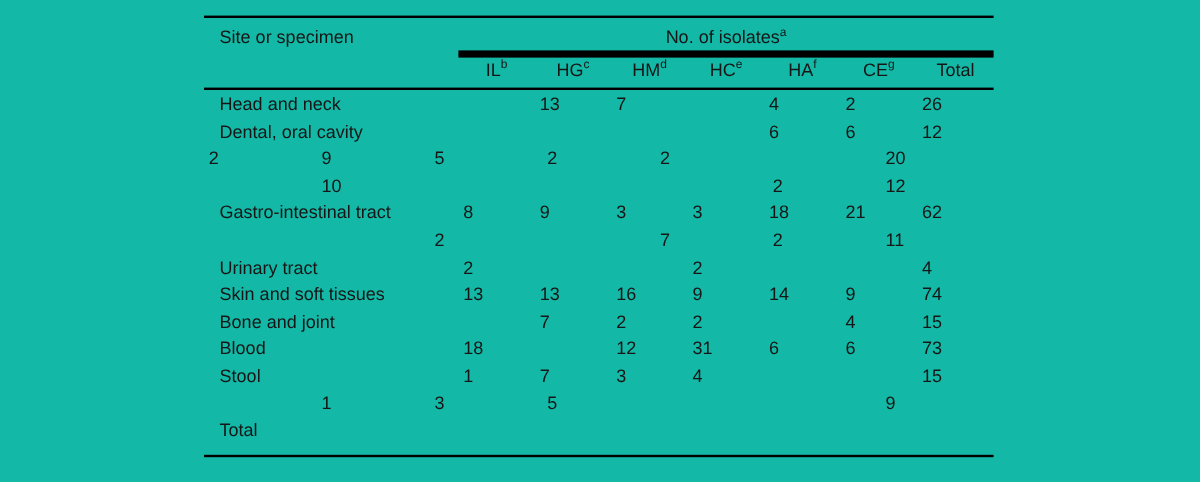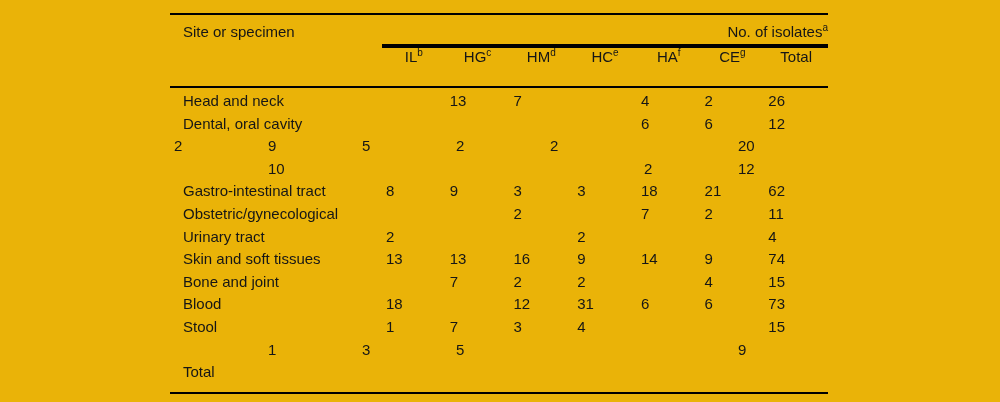--- a/index.html
+++ b/index.html
@@ -4,47 +4,47 @@
 <style>
   * { margin: 0; padding: 0; box-sizing: border-box; }
   html, body {
     width: 1000px; height: 402px;
     background: #ffffff;
     font-family: "Liberation Sans", sans-serif;
   }
   .canvas {
     position: relative;
     width: 1000px; height: 402px;
-    background: #eab308;
+    background: #14b8a6;
     overflow: hidden;
   }
   .pub-table {
     position: absolute;
     left: 170px; top: 13px;
     width: 658px;
     border-top: 2px solid #000;
     color: #161616;
     font-size: 15px;
   }
   .hrow1 { display: flex; height: 33px; }
   .site-h {
     width: 212px;
     padding: 8px 0 0 13px;
     white-space: nowrap;
   }
   .spanner-cell {
     flex: 1;
-    text-align: right;
+    text-align: center;
     padding-top: 8px;
-    border-bottom: 4px solid #000000;
+    border-bottom: 6px solid #000000;
   }
   .hrow2 {
     display: flex;
-    height: 40px;
-    align-items: flex-start;
+    height: 27px;
+    align-items: center;
     border-bottom: 2.5px solid #000;
   }
   .spacer { width: 212px; }
   .colheads { flex: 1; display: flex; }
   .col-h { flex: 1; text-align: center; padding-bottom: 5px; white-space: nowrap; }
   sup { font-size: 10px; line-height: 0; }
   .tbody {
     padding: 2px 0 8px 0;
     border-bottom: 2px solid #000;
   }
@@ -137,21 +137,20 @@
             <div class="val-cell">8</div>
             <div class="val-cell">9</div>
             <div class="val-cell">3</div>
             <div class="val-cell">3</div>
             <div class="val-cell">18</div>
             <div class="val-cell">21</div>
             <div class="val-cell">62</div>
           </div>
         </div>
         <div class="trow">
-          <div class="site-cell">Obstetric/gynecological</div>
           <div class="vals">
             <div class="val-cell"></div>
             <div class="val-cell"></div>
             <div class="val-cell">2</div>
             <div class="val-cell"></div>
             <div class="val-cell">7</div>
             <div class="val-cell">2</div>
             <div class="val-cell">11</div>
           </div>
         </div>

